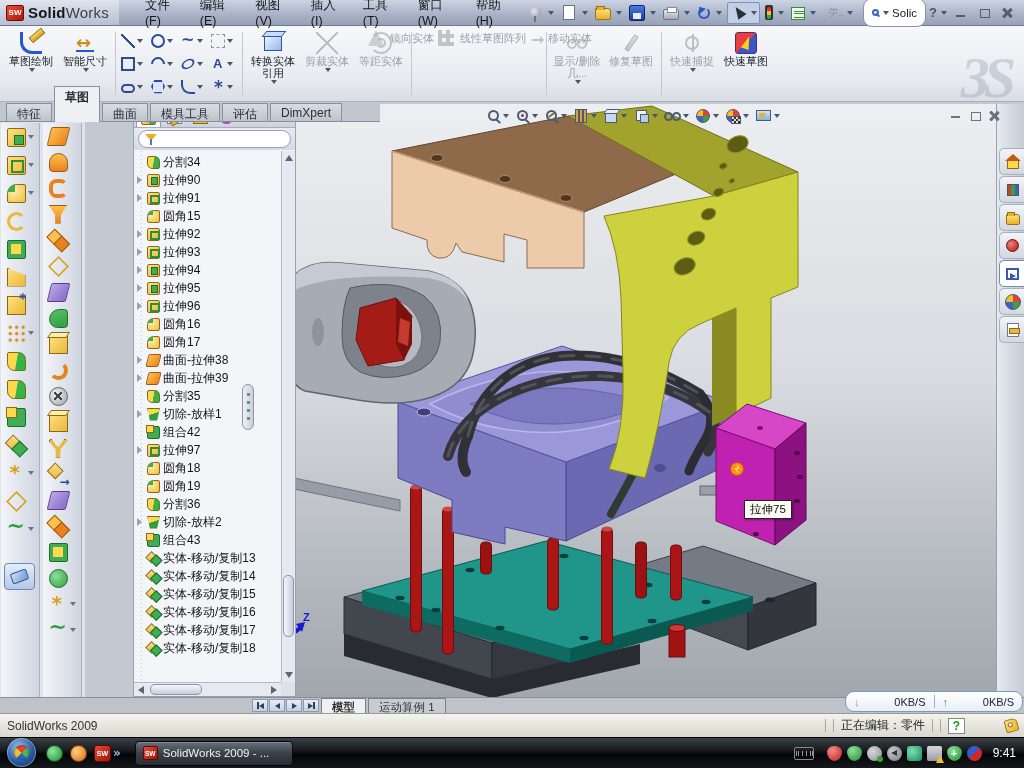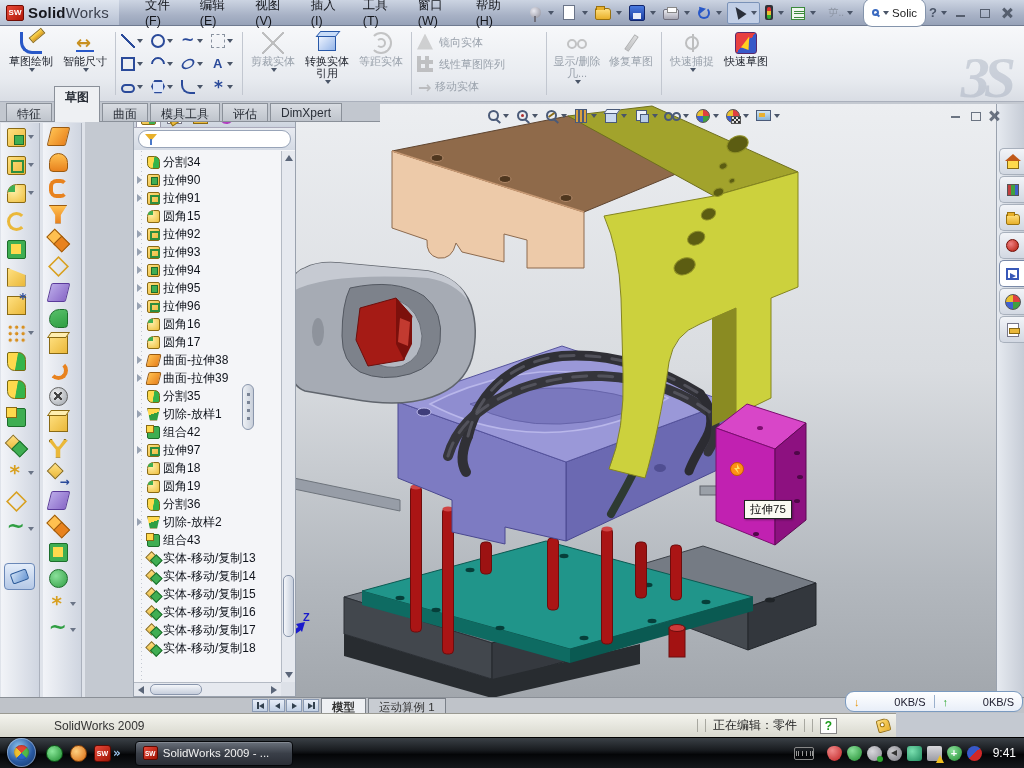--- a/index.html
+++ b/index.html
@@ -97,21 +97,21 @@
   [data-ic="spline"]::before{content:"~";font:bold 16px/10px "DejaVu Sans",sans-serif;color:#2a4a9a;}
   [data-ic="region"]{border:1.5px dashed #8a93a0;}
   [data-ic="rect"]{border:2px solid #2a4a9a;}
   [data-ic="arc"]{border:2px solid #2a4a9a;border-bottom-color:transparent;border-left-color:transparent;border-radius:50%;transform:rotate(-45deg);}
   [data-ic="ellipse"]{border:2px solid #2a4a9a;border-radius:50%;transform:rotate(-30deg) scaleY(.62);}
   [data-ic="text-a"]::before{content:"A";font:bold 13px/14px "Liberation Sans",sans-serif;color:#2a4a9a;padding-left:2px;}
   [data-ic="slot"]{border:2px solid #2a4a9a;border-radius:7px;height:9px;margin-top:3px;}
   [data-ic="polygon"]{background:#dde6f8;border:2px solid #2a4a9a;clip-path:polygon(25% 2%,75% 2%,100% 50%,75% 98%,25% 98%,0 50%);}
   [data-ic="sketch-fillet"]{border-left:2px solid #2a4a9a;border-bottom:2px solid #2a4a9a;border-radius:0 0 0 9px;}
   [data-ic="point"]::before{content:"*";font:bold 17px/14px "DejaVu Sans",sans-serif;color:#2a4a9a;padding-left:3px;}
-  .vstack{display:flex;flex-direction:column;justify-content:center;gap:2px;width:128px;}
+  .vstack{display:flex;justify-content:center;gap:2px;width:128px;}
   .vrow{display:flex;align-items:center;gap:4px;height:20px;}
   .vrow .ric{width:16px;height:16px;}
   .vrow .rlabel{text-align:left;white-space:nowrap;}
   .watermark{position:absolute;right:14px;top:18px;font:italic bold 58px "Liberation Serif",serif;
     color:rgba(150,160,178,.38);letter-spacing:-6px;}
 
   
   .tabrow{position:absolute;left:0;top:102px;width:380px;height:20px;background:#c2c7cf;z-index:18;
     display:flex;align-items:flex-end;padding-left:6px;gap:2px;border-bottom:1px solid #8a9099;}
   .ctab{padding:2px 10px;font-size:12px;color:#2a2f38;background:linear-gradient(#d8dce2,#bfc4cc);
@@ -282,23 +282,23 @@
   
   .netwidget{position:absolute;left:845px;top:691px;width:178px;height:21px;z-index:25;
     background:linear-gradient(#ffffff,#e8eef8);border:1px solid #7a9ac0;border-radius:9px;
     display:flex;align-items:center;font-size:11px;}
   .netcell{flex:1;display:flex;align-items:center;justify-content:space-between;padding:0 8px;}
   .netdiv{width:1px;height:13px;background:#9ab0cc;}
   .ndown{color:#e8950a;font-weight:bold;}.nup{color:#2fa832;font-weight:bold;}
   .netval{color:#223;}
 
   
-  .statusbar{position:absolute;left:0;top:713px;width:896px;height:24px;
+  .statusbar{position:absolute;left:0;top:713px;width:1024px;height:24px;
     background:linear-gradient(#f4f4ee,#d8d8ce);border-top:1px solid #9a9a92;z-index:9;
-    display:flex;align-items:center;padding-left:47px;}
+    display:flex;align-items:center;}
   .sbleft{padding-left:7px;color:#333;font-size:12px;}
   .sbright{margin-left:auto;display:flex;align-items:center;gap:7px;padding-right:6px;}
   .sbsep{width:1px;height:13px;background:#a8a8a0;}
   .sbedit{font-size:12px;color:#222;}
   .sbhelp{width:17px;height:16px;background:#fff;border:1px solid #888;text-align:center;
     font:bold 12px/15px "Liberation Sans",sans-serif;color:#1a9a1a;}
   .sbtag{width:13px;height:13px;background:linear-gradient(135deg,#ffe080,#e8b02a);border:1px solid #9a7210;
     border-radius:2px 5px 2px 2px;transform:rotate(-15deg);position:relative;}
   .sbtag::after{content:"";position:absolute;left:2px;top:2px;width:3px;height:3px;background:#fff;border:1px solid #9a7210;border-radius:50%;}
 
@@ -488,28 +488,28 @@
         <span class="secell">
         <span class="se" data-ic="sketch-fillet"></span>
         <span class="car" data-caret="true"></span>
       </span>
         <span class="secell">
         <span class="se" data-ic="point"></span>
         <span class="car" data-caret="false"></span>
       </span>
       </div>
     <div class="rsep"></div>
+    <div class="rbtn" data-en="true">
+      <span class="ric" data-ic="convert"></span>
+      <span class="rlabel">转换实体引用</span>
+      <span class="car"></span>
+    </div>
     <div class="rbtn" data-en="false">
       <span class="ric" data-ic="trim"></span>
       <span class="rlabel">剪裁实体</span>
-      <span class="car"></span>
-    </div>
-    <div class="rbtn" data-en="true">
-      <span class="ric" data-ic="convert"></span>
-      <span class="rlabel">转换实体引用</span>
       <span class="car"></span>
     </div>
     <div class="rbtn" data-en="false">
       <span class="ric" data-ic="offset"></span>
       <span class="rlabel">等距实体</span>
     </div>
     <div class="rsep"></div>
     <div class="vstack">
       <div class="vrow" data-en="false">
         <span class="ric" data-ic="mirror"></span>

